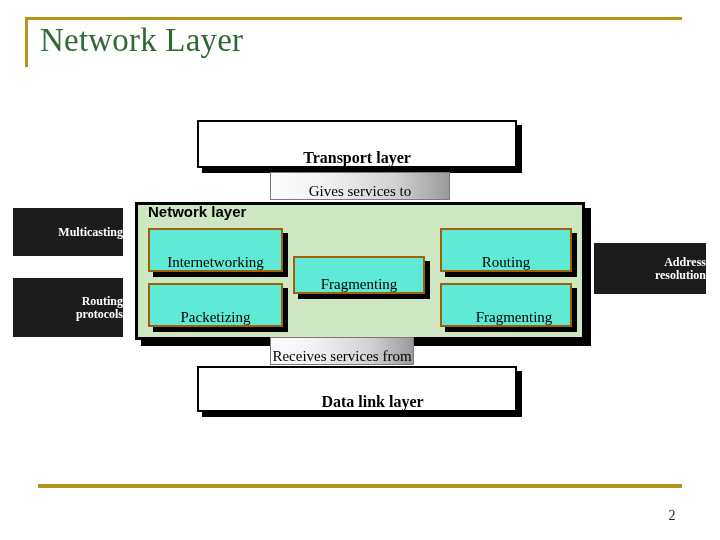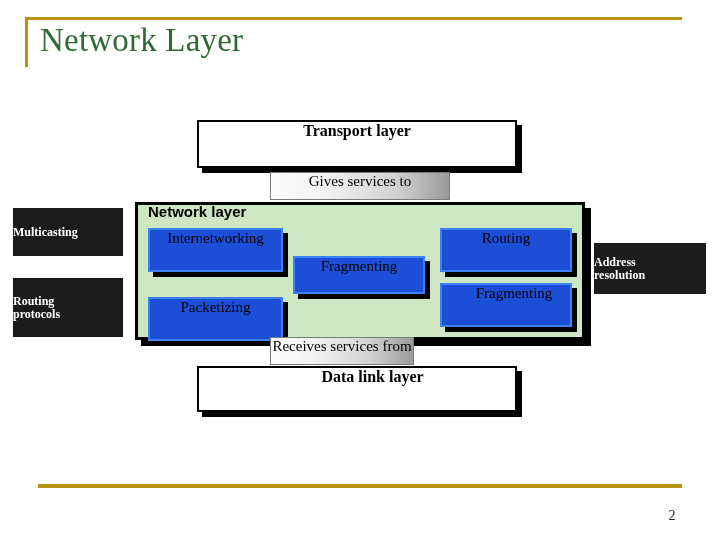--- a/index.html
+++ b/index.html
@@ -68,21 +68,21 @@
     top: 0;
     width: 720px;
     height: 470px;
   }
 
   
   .abs {
     position: absolute;
     box-sizing: border-box;
     display: flex;
-    align-items: flex-start;
+    align-items: flex-end;
     justify-content: center;
     text-align: center;
     line-height: 1.08;
   }
 
   
   .layer-box {
     background: #ffffff;
     border: 2px solid #000000;
     box-shadow: 5px 5px 0 #000000;
@@ -113,22 +113,22 @@
     top: 203px;
     font-size: 15px;
     font-weight: bold;
     color: #000000;
     font-family: "Liberation Sans", sans-serif;
     white-space: nowrap;
   }
 
   
   .yellow-box {
-    background: #1d4ed8;
-    border: 2px solid #3b82f6;
+    background: #5eead4;
+    border: 2px solid #a16207;
     box-shadow: 5px 5px 0 #000000;
     font-size: 15px;
     color: #000000;
     font-family: "Liberation Serif", "DejaVu Serif", serif;
   }
 
   
   .black-box {
     background: #1c1c1c;
     color: #ffffff;
@@ -156,21 +156,21 @@
     <span>Gives services to</span>
   </div>
 
   <div class="abs" id="network-panel" style="left:135px; top:202px; width:450px; height:138px;"></div>
   <div id="network-panel-label">Network layer</div>
 
   <div class="abs yellow-box" style="left:148px; top:228px; width:135px; height:44px;">
     <span>Internetworking</span>
   </div>
 
-  <div class="abs yellow-box" style="left:148px; top:283px; width:135px; height:44px;margin-top:14px;">
+  <div class="abs yellow-box" style="left:148px; top:283px; width:135px; height:44px;">
     <span>Packetizing</span>
   </div>
 
   <div class="abs yellow-box" style="left:293px; top:256px; width:132px; height:38px;">
     <span>Fragmenting</span>
   </div>
 
   <div class="abs yellow-box" style="left:440px; top:228px; width:132px; height:44px;">
     <span>Routing</span>
   </div>

